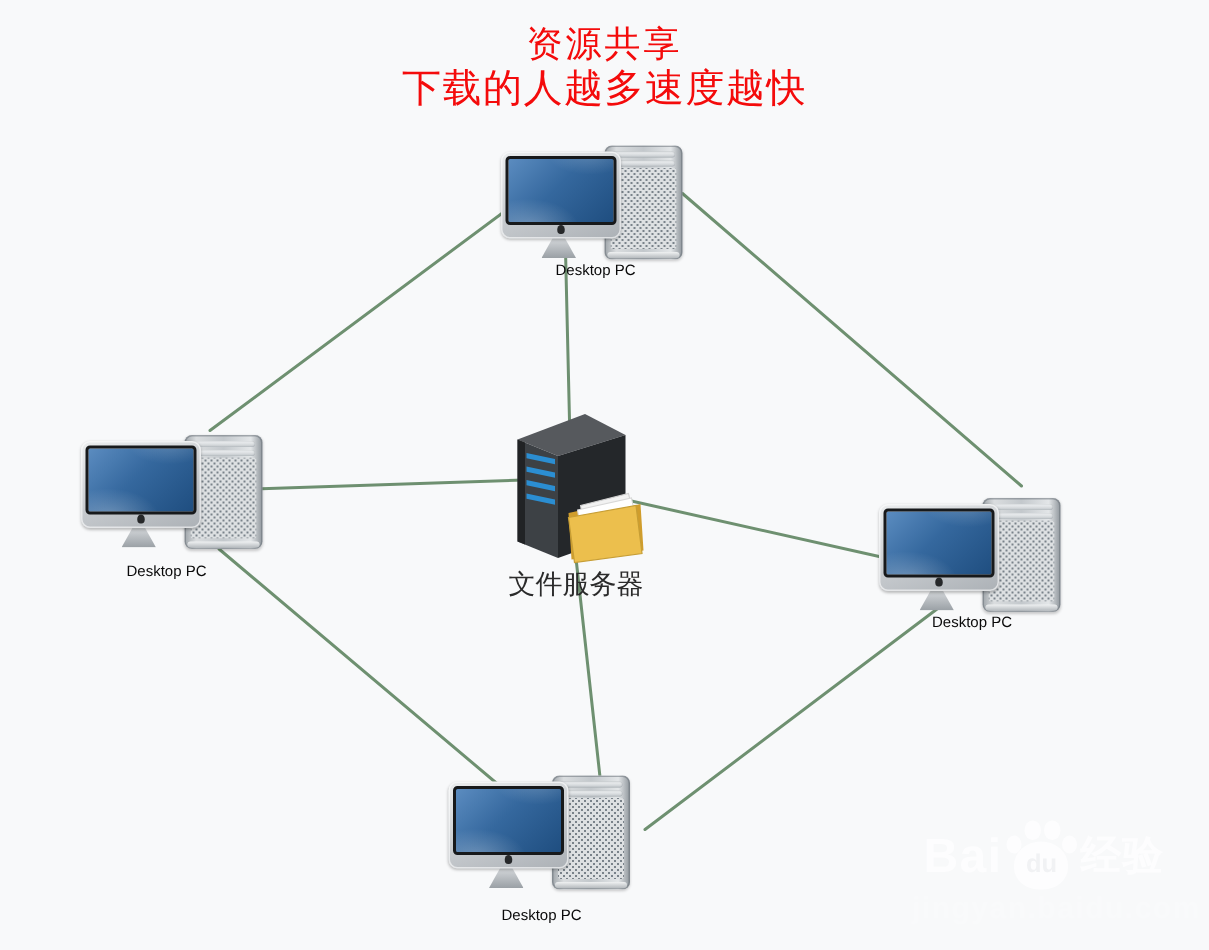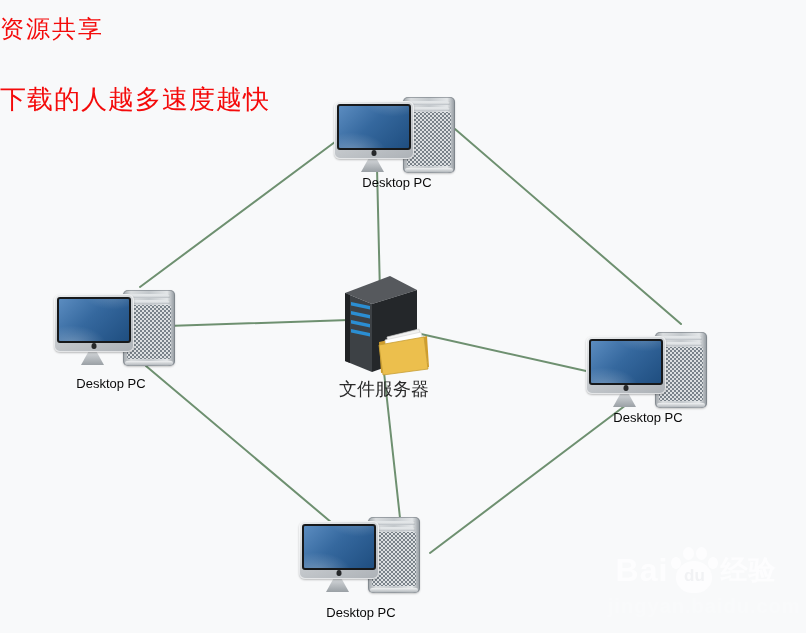--- a/index.html
+++ b/index.html
@@ -1,32 +1,32 @@
 <!DOCTYPE html>
 <html><head>
 <meta charset="utf-8">
 <style>
   html,body{margin:0;padding:0;}
   body{width:806px;height:633px;overflow:hidden;background:#f8f9fa;
        font-family:"Liberation Sans",sans-serif;}
   .stage{position:relative;width:806px;height:633px;}
 
   
-  .title{position:absolute;top:14px;left:0;width:100%;z-index:5;
+  .title{position:absolute;top:14px;left:0;width:100%;text-align:center;z-index:5;
          font-family:"DejaVu Serif","Liberation Serif",serif;}
   .title-line{display:block;}
   .title-line.l1{font-size:24px;line-height:30px;letter-spacing:2px;}
   .title-line.l2{font-size:26px;line-height:31px;letter-spacing:1px;}
 
   
   .edges{position:absolute;left:0;top:0;width:806px;height:633px;z-index:1;}
 
   
   .node-label{position:absolute;transform:translateX(-50%);z-index:3;white-space:nowrap;
-              font-size:13px;color:#0a0a0a;}
+              font-size:10px;color:#0a0a0a;}
   .server-label{font-family:"DejaVu Serif","Liberation Serif",serif;font-size:18px;color:#2b2b2b;}
 
   
   .pc-node{position:absolute;width:124px;height:80px;z-index:2;}
   .pc-tower{position:absolute;left:69px;top:2px;width:52px;height:76px;border-radius:5px;
     background:linear-gradient(to right,#9ea4a9,#dadddf 15%,#c3c8cc 50%,#e3e6e8 85%,#8f969c);
     box-shadow:inset 0 0 0 1px rgba(110,117,124,.55),0 1px 2px rgba(0,0,0,.2);}
   .pc-tower .mesh{position:absolute;left:4px;right:4px;top:15px;bottom:7px;border-radius:2px;
     background-color:#dde0e2;
     background-image:radial-gradient(#79828a 28%,rgba(0,0,0,0) 34%),
@@ -75,21 +75,21 @@
     font-weight:bold;font-size:17px;color:#f1f2f4;}
   .wm-url{margin-top:1px;font-weight:bold;font-size:20px;letter-spacing:1px;color:#f9fafb;}
 </style>
 </head>
 <body style="background: rgb(248, 249, 250);">
 
 <div class="stage">
 
   <div class="title">
     <span class="title-line l1" style="color: rgb(244, 11, 11);">资源共享</span>
-    <span class="title-line l2" style="color: rgb(244, 11, 11); margin-top: 40px;">下载的人越多速度越快</span>
+    <span class="title-line l2" style="color: rgb(244, 11, 11);">下载的人越多速度越快</span>
   </div>
 
   <svg class="edges" viewBox="0 0 806 633" xmlns="http://www.w3.org/2000/svg">
       <line x1="343" y1="136" x2="140" y2="287" stroke="#6e9070" stroke-width="2" stroke-linecap="round"></line>
       <line x1="455" y1="129" x2="681" y2="324" stroke="#6e9070" stroke-width="2" stroke-linecap="round"></line>
       <line x1="146" y1="366" x2="338" y2="528" stroke="#6e9070" stroke-width="2" stroke-linecap="round"></line>
       <line x1="626" y1="405" x2="430" y2="553" stroke="#6e9070" stroke-width="2" stroke-linecap="round"></line>
       <line x1="377" y1="167" x2="380" y2="294" stroke="#6e9070" stroke-width="2" stroke-linecap="round"></line>
       <line x1="167" y1="326" x2="349" y2="320" stroke="#6e9070" stroke-width="2" stroke-linecap="round"></line>
       <line x1="412" y1="332" x2="595" y2="373" stroke="#6e9070" stroke-width="2" stroke-linecap="round"></line>

